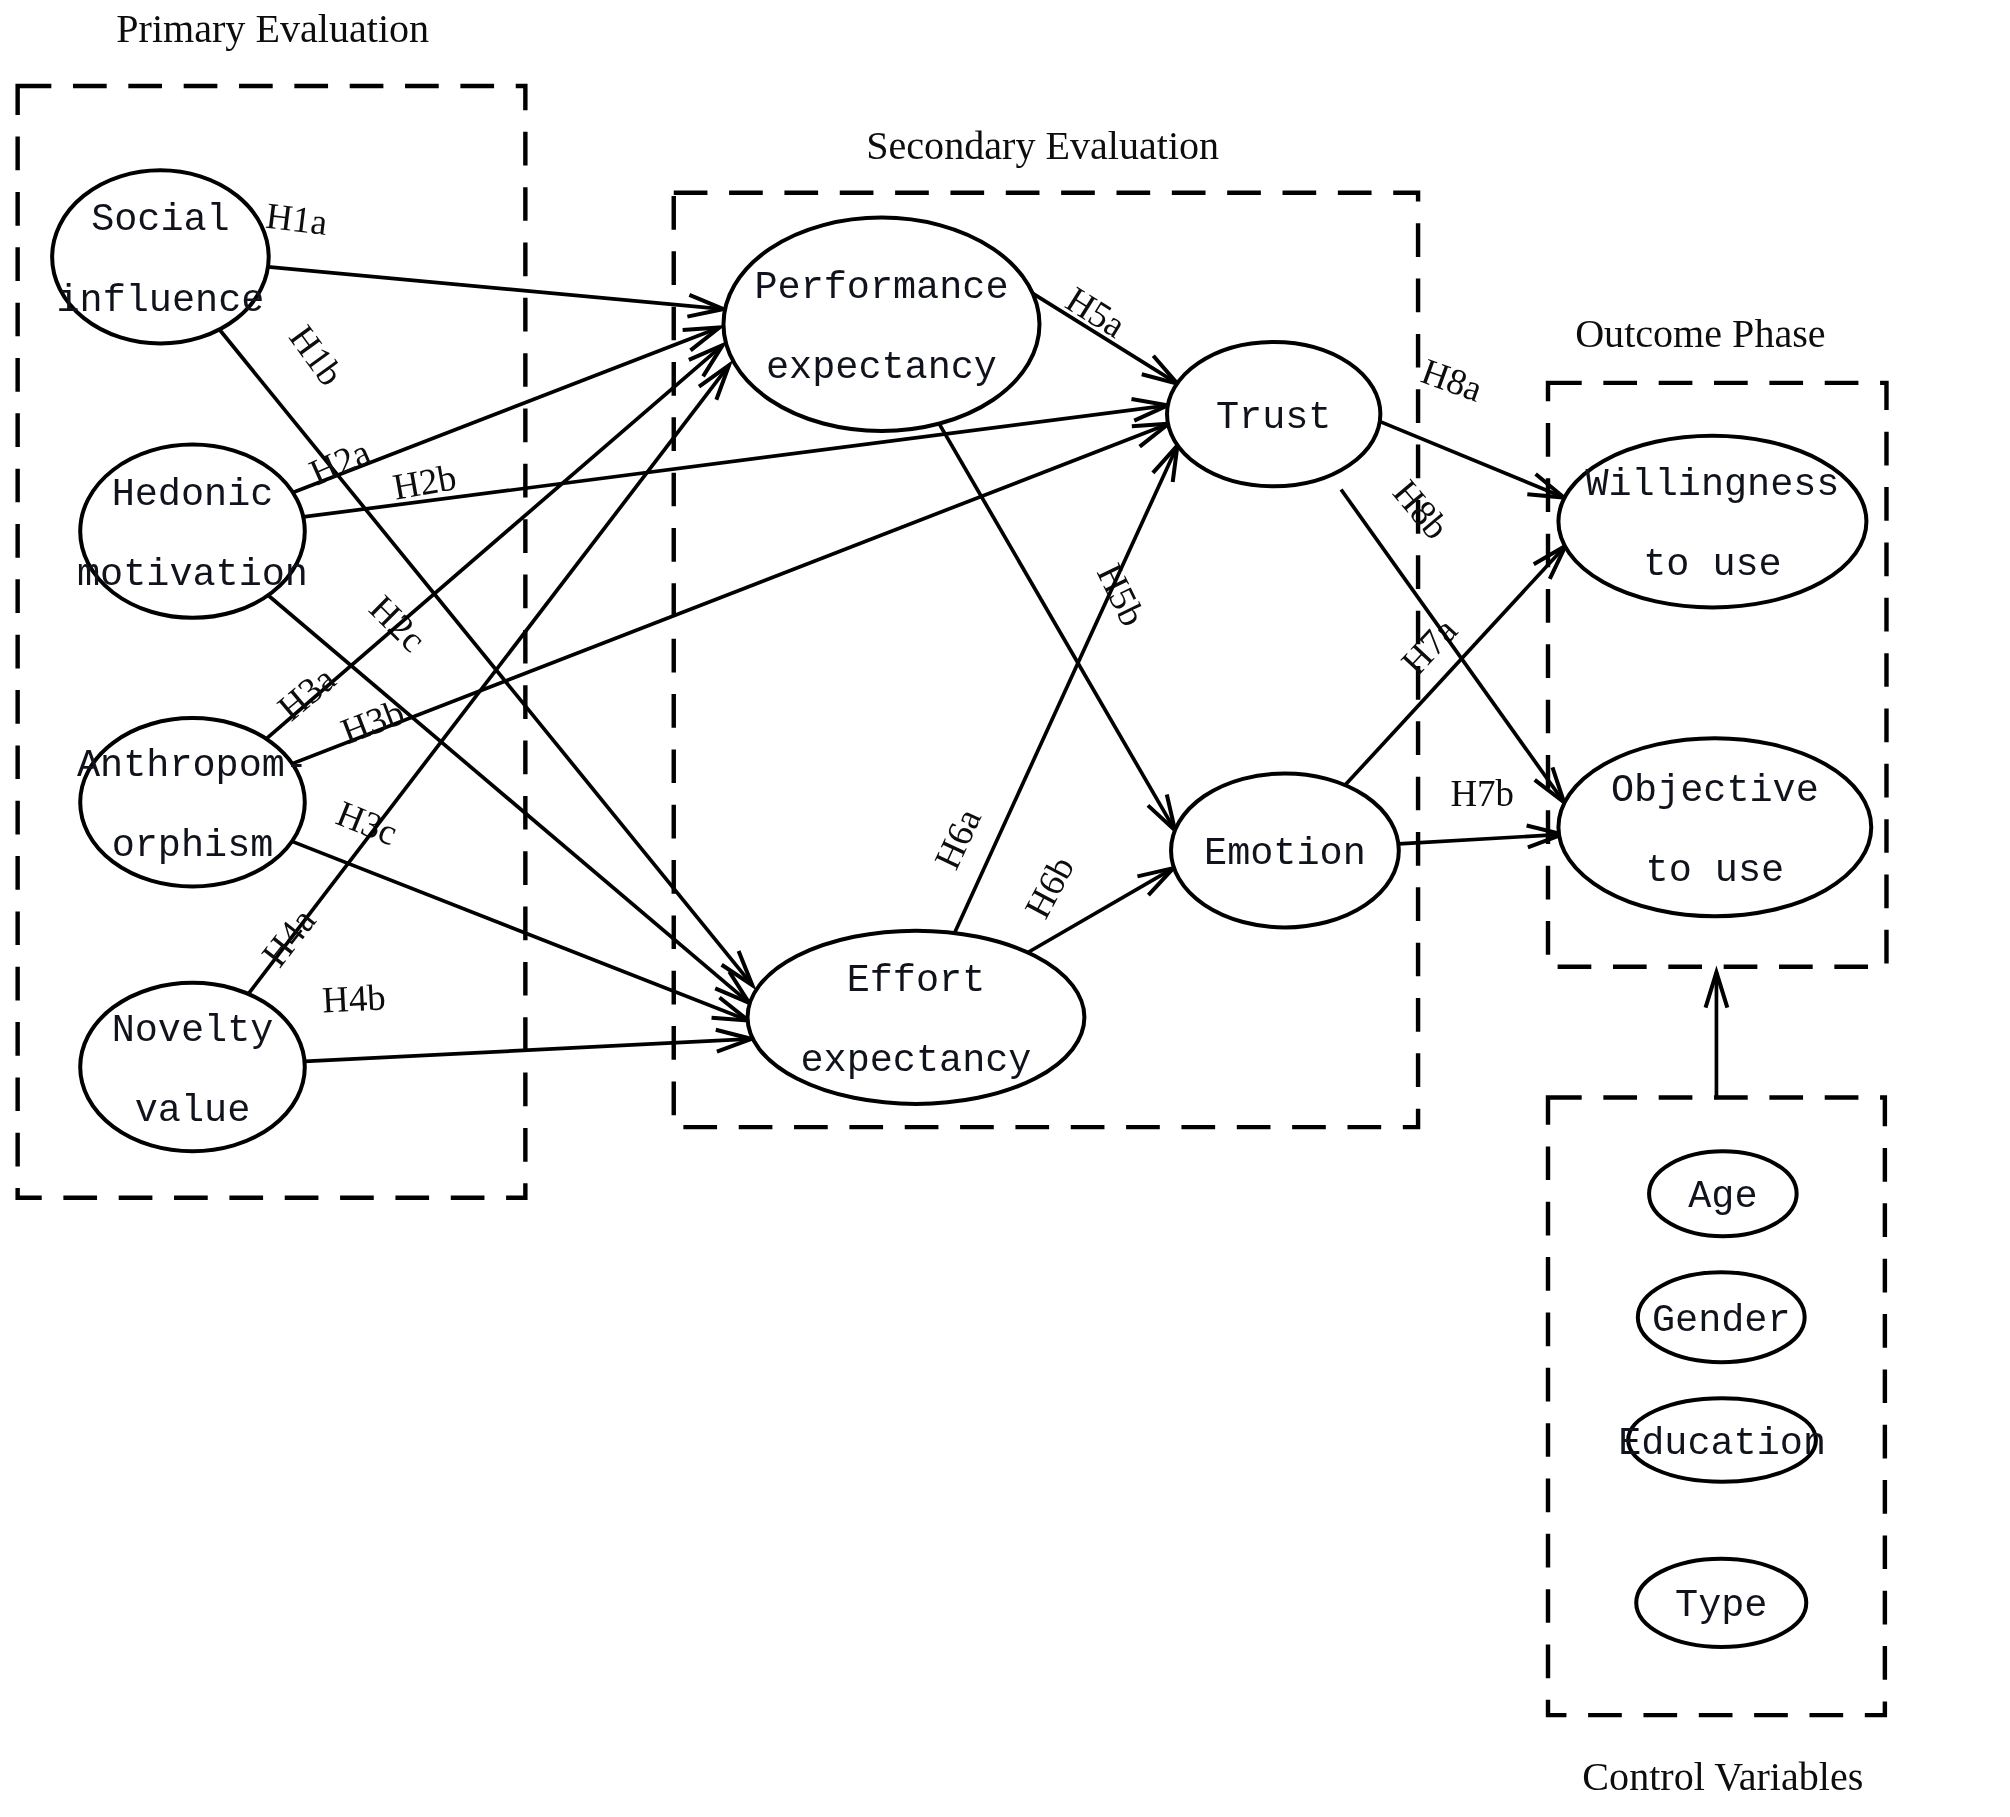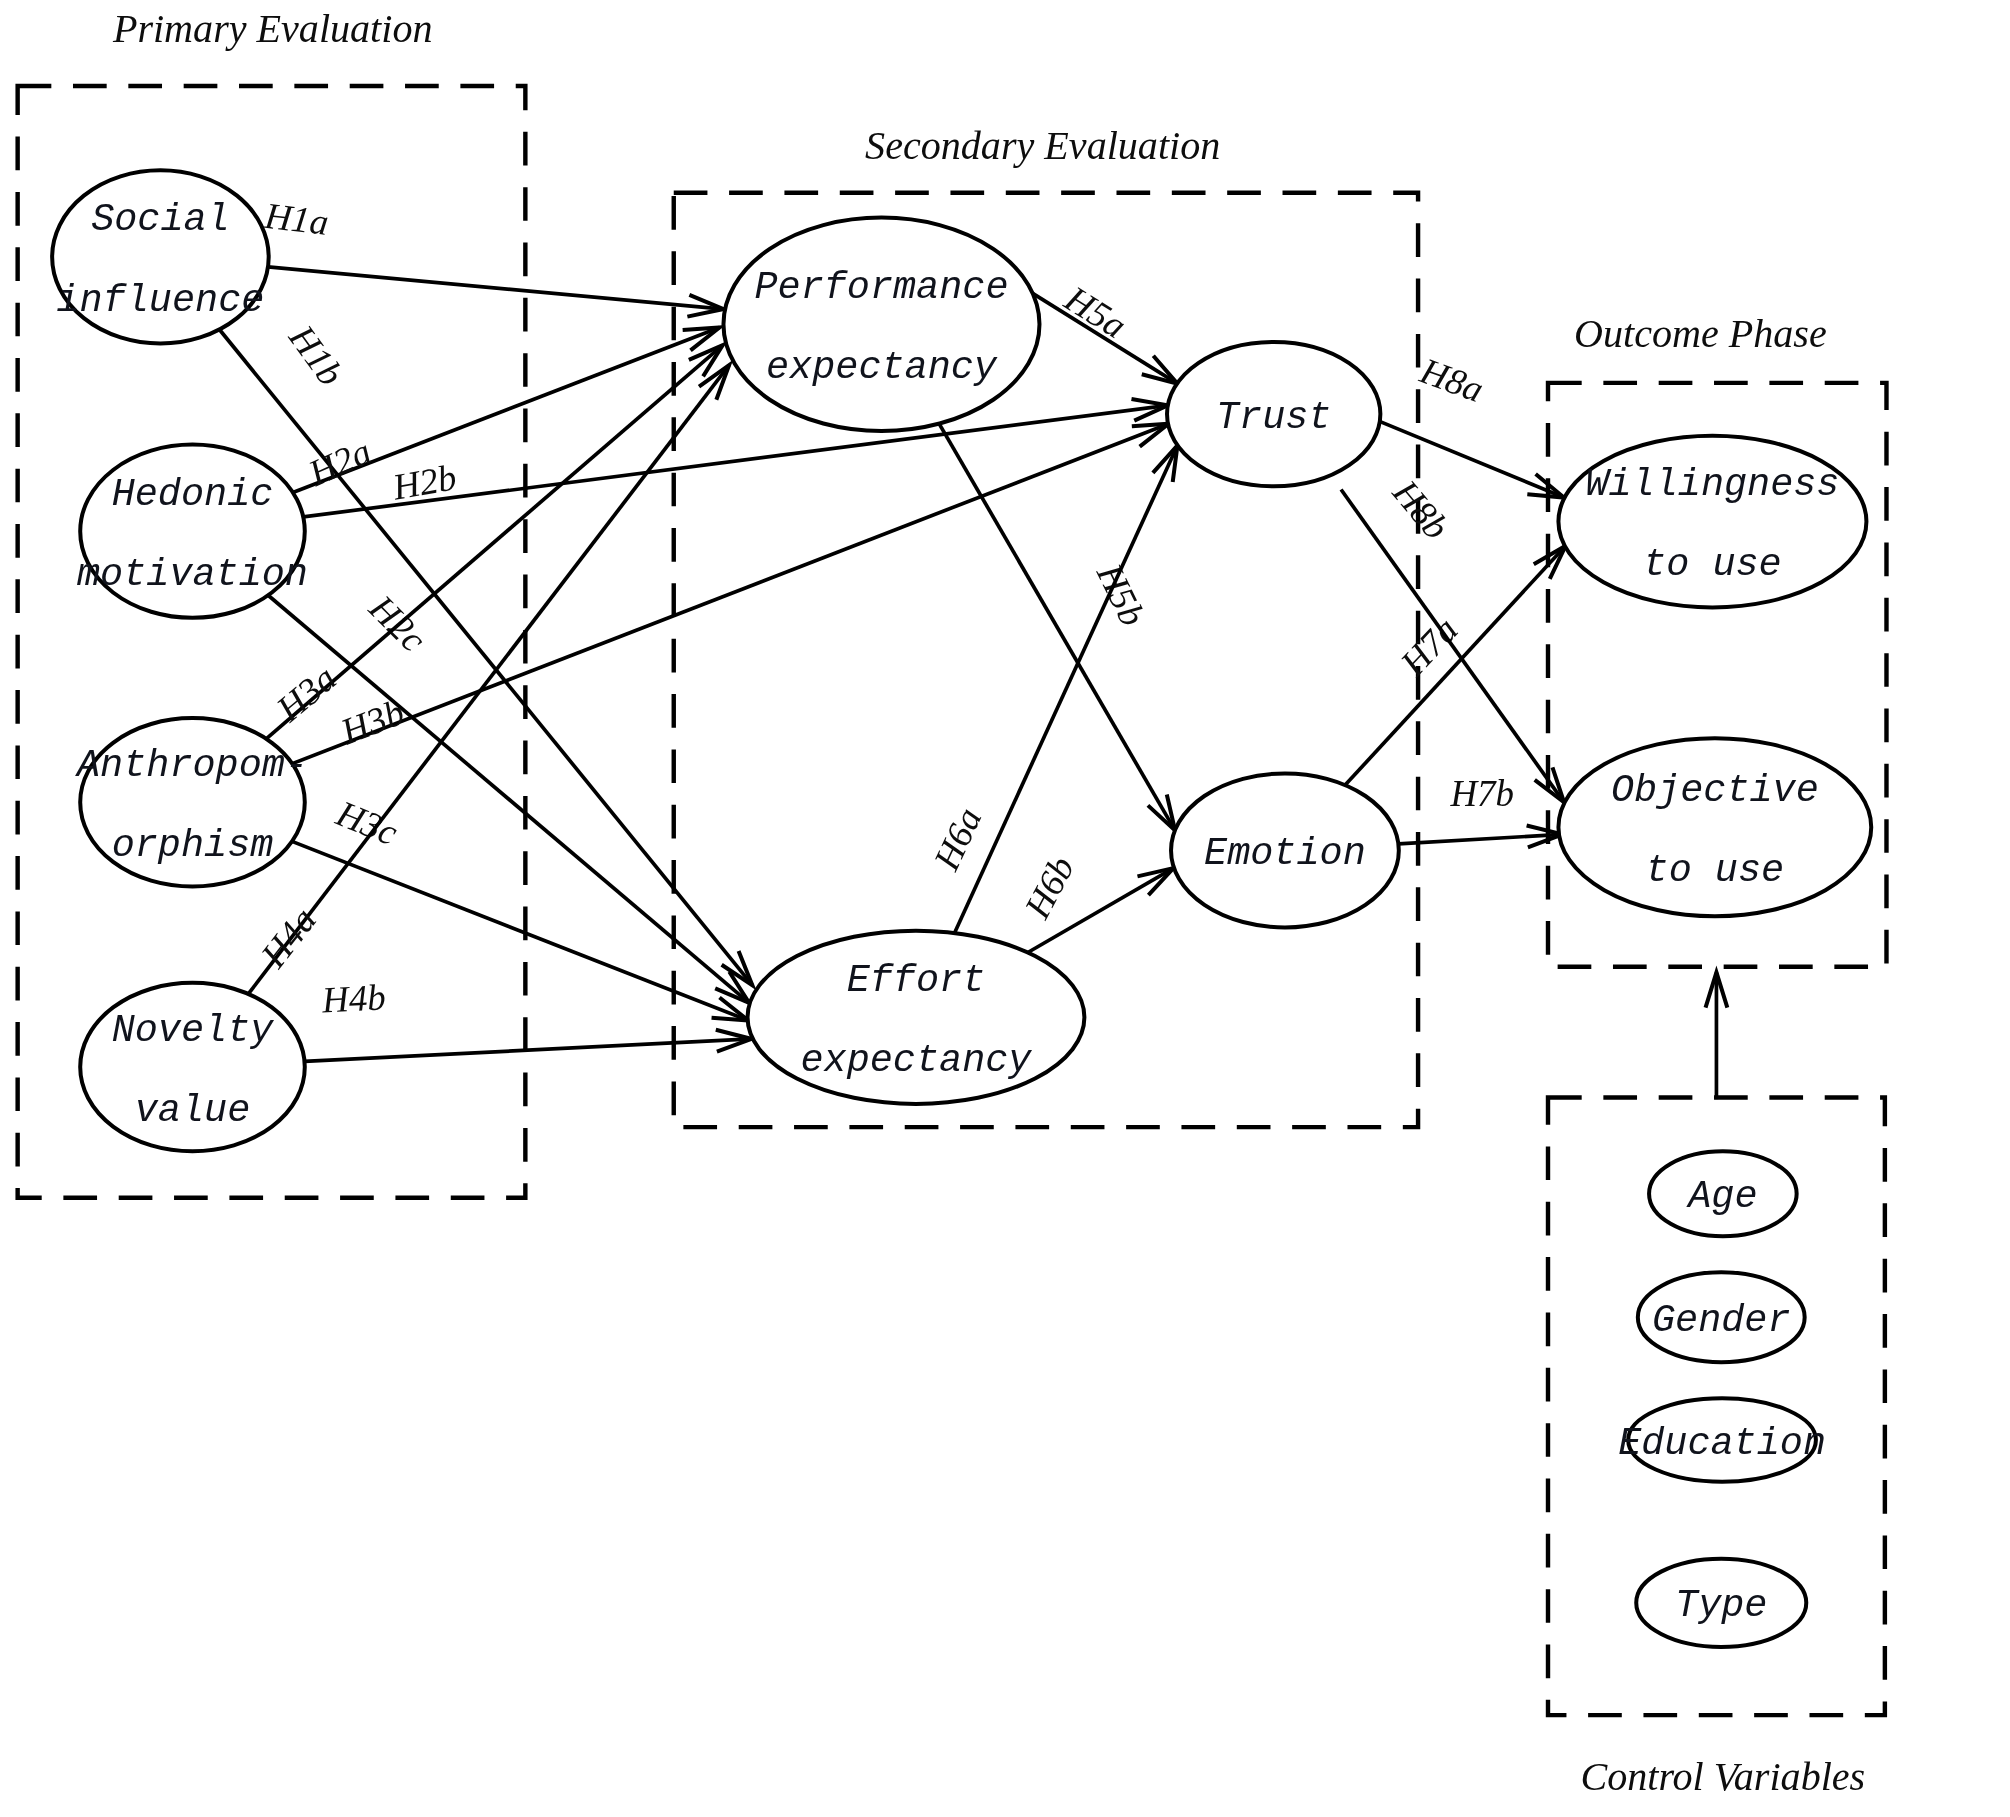--- a/index.html
+++ b/index.html
@@ -1,16 +1,16 @@
 <!DOCTYPE html>
 <html style="font-size:13px"><head>
 <meta charset="utf-8">
 <style>
   html,body{margin:0;padding:0;background:#ffffff;}
-  .canvas{position:relative;width:2010px;height:1818px;background:#ffffff;overflow:hidden;font-style:italic;}
+  .canvas{position:relative;width:2010px;height:1818px;background:#ffffff;overflow:hidden;}
   svg{position:absolute;left:0;top:0;}
   .group-rect{fill:none;stroke:#000;stroke-width:5.5;stroke-dasharray:42 27;}
   .group-title{font-family:"Liberation Serif", serif;font-size:50px;fill:#0d0d0d;text-anchor:middle;}
   .node-ellipse{fill:#ffffff;stroke:#000;stroke-width:5;}
   .node-label{font-family:"Liberation Mono", monospace;font-size:48px;fill:#10131c;text-anchor:middle;}
   .edge-line{stroke:#000;stroke-width:4.6;fill:none;}
   .edge-head{stroke:#000;stroke-width:5;fill:none;}
   .edge-label{font-family:"Liberation Serif", serif;font-size:46px;fill:#0d0d0d;text-anchor:middle;}
 </style>
 </head>

